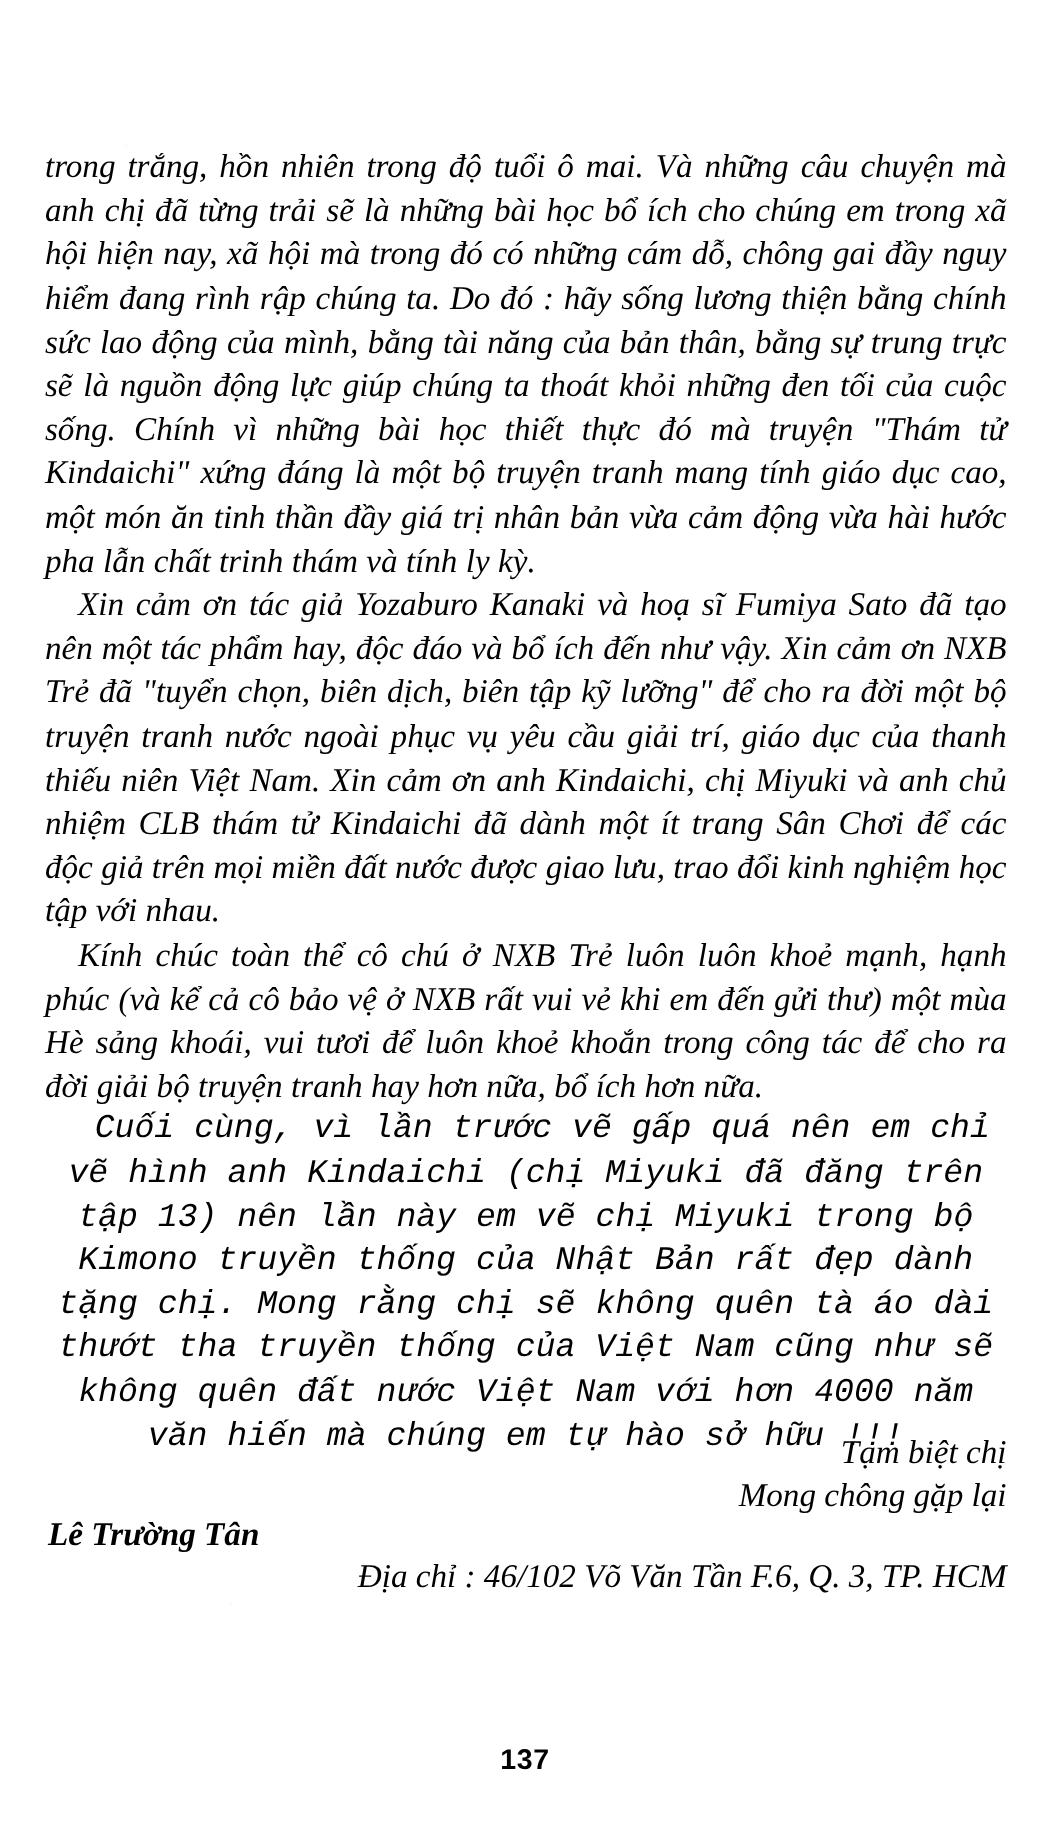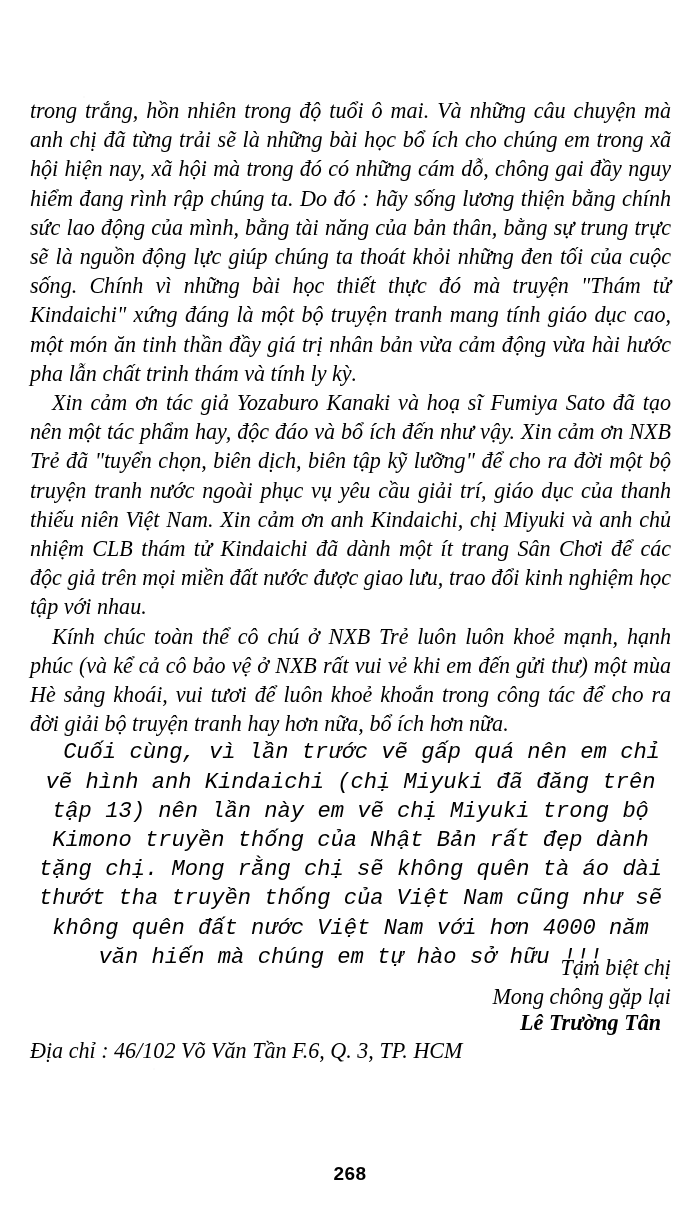--- a/index.html
+++ b/index.html
@@ -75,40 +75,40 @@
     line-height: 29.2px;
     font-style: italic;
     margin: 0;
     padding-left: 248px;
     text-align: right;
     white-space: nowrap;
   }
 
   .signature {
     position: absolute;
-    left: 20px;
+    left: 32px;
     top: 1008px;
     width: 641px;
     font-size: 22.1px;
     line-height: 29.2px;
     font-style: italic;
     font-weight: bold;
-    text-align: right;
+    text-align: left;
     padding-right: 6px;
   }
 
   .address {
     position: absolute;
     left: 30px;
     top: 1036px;
     width: 641px;
     font-size: 22.1px;
     line-height: 29.2px;
     font-style: italic;
-    text-align: left;
+    text-align: right;
     white-space: nowrap;
   }
 
   .page-number {
     position: absolute;
     left: 0;
     top: 1163px;
     width: 700px;
     text-align: center;
     font-family: "Liberation Sans", "DejaVu Sans", sans-serif;
@@ -134,15 +134,15 @@
 
   <div class="closing-block">
     <p class="closing-line">Tạm biệt chị</p>
     <p class="closing-line">Mong chông gặp lại</p>
   </div>
 
   <div class="signature">Lê Trường Tân</div>
 
   <div class="address">Địa chỉ : 46/102 Võ Văn Tần F.6, Q. 3, TP. HCM</div>
 
-  <div class="page-number">268</div>
+  <div class="page-number">137</div>
 
 </div>
 
 </body></html>

